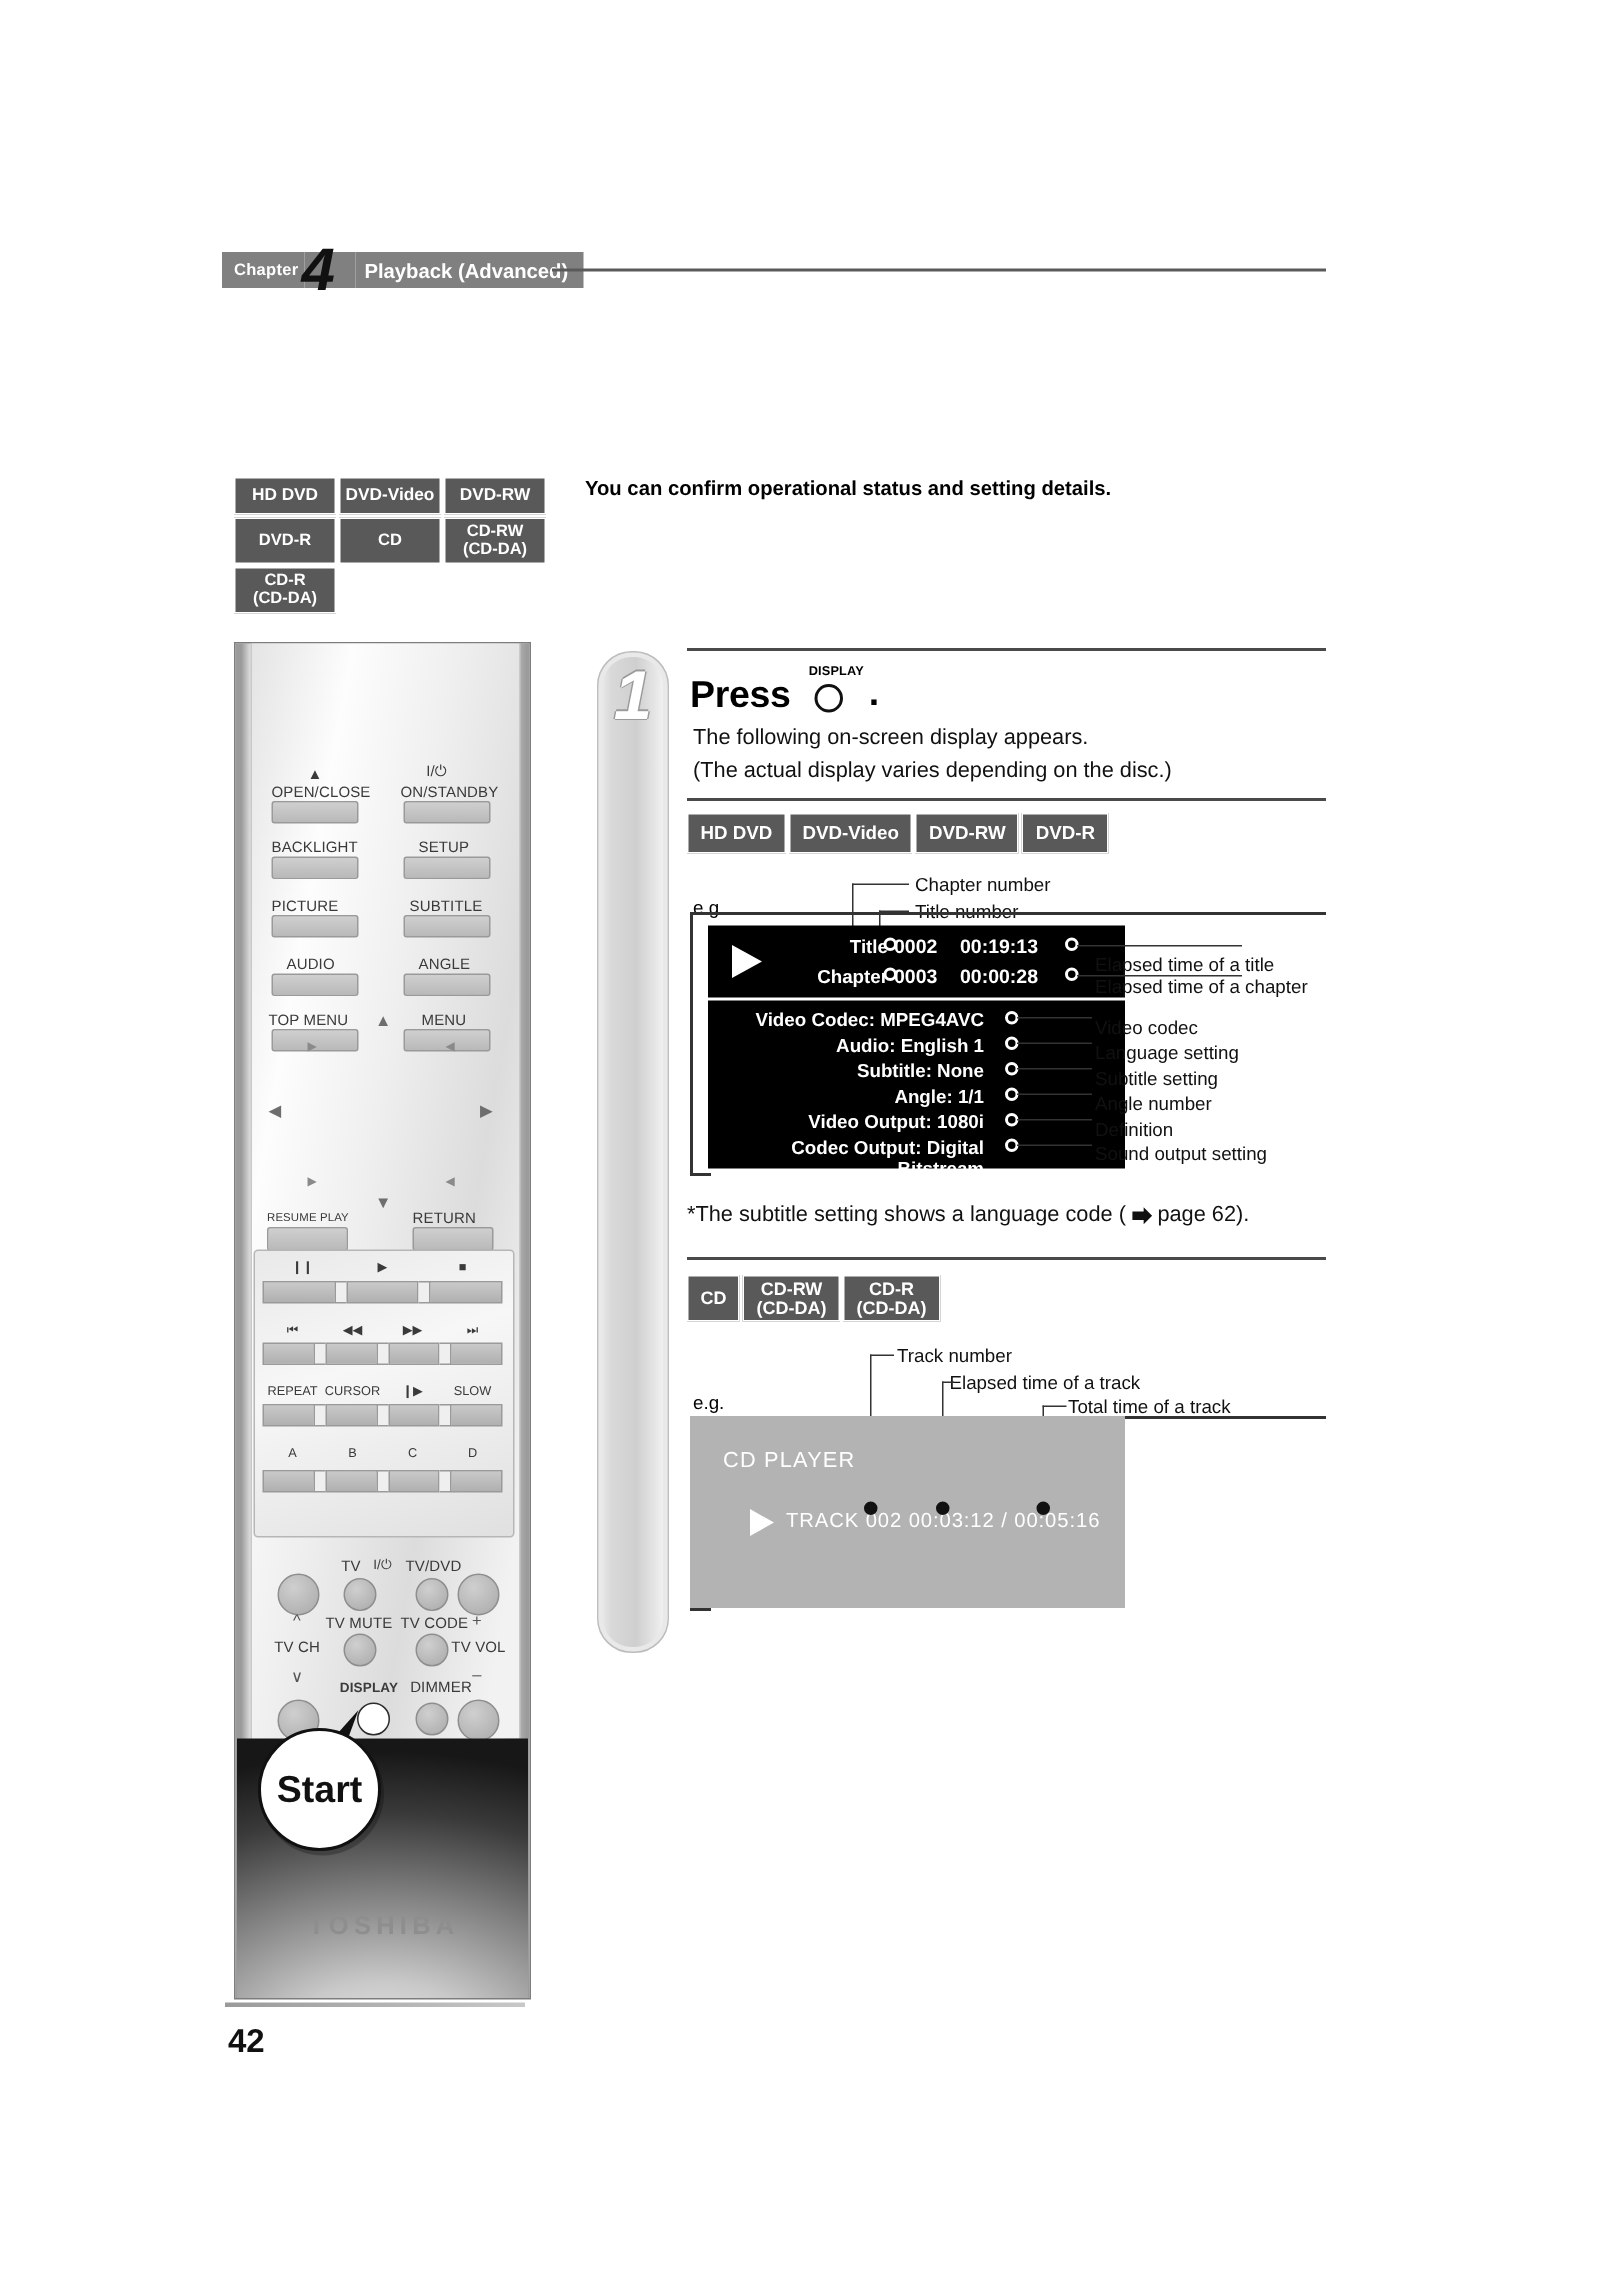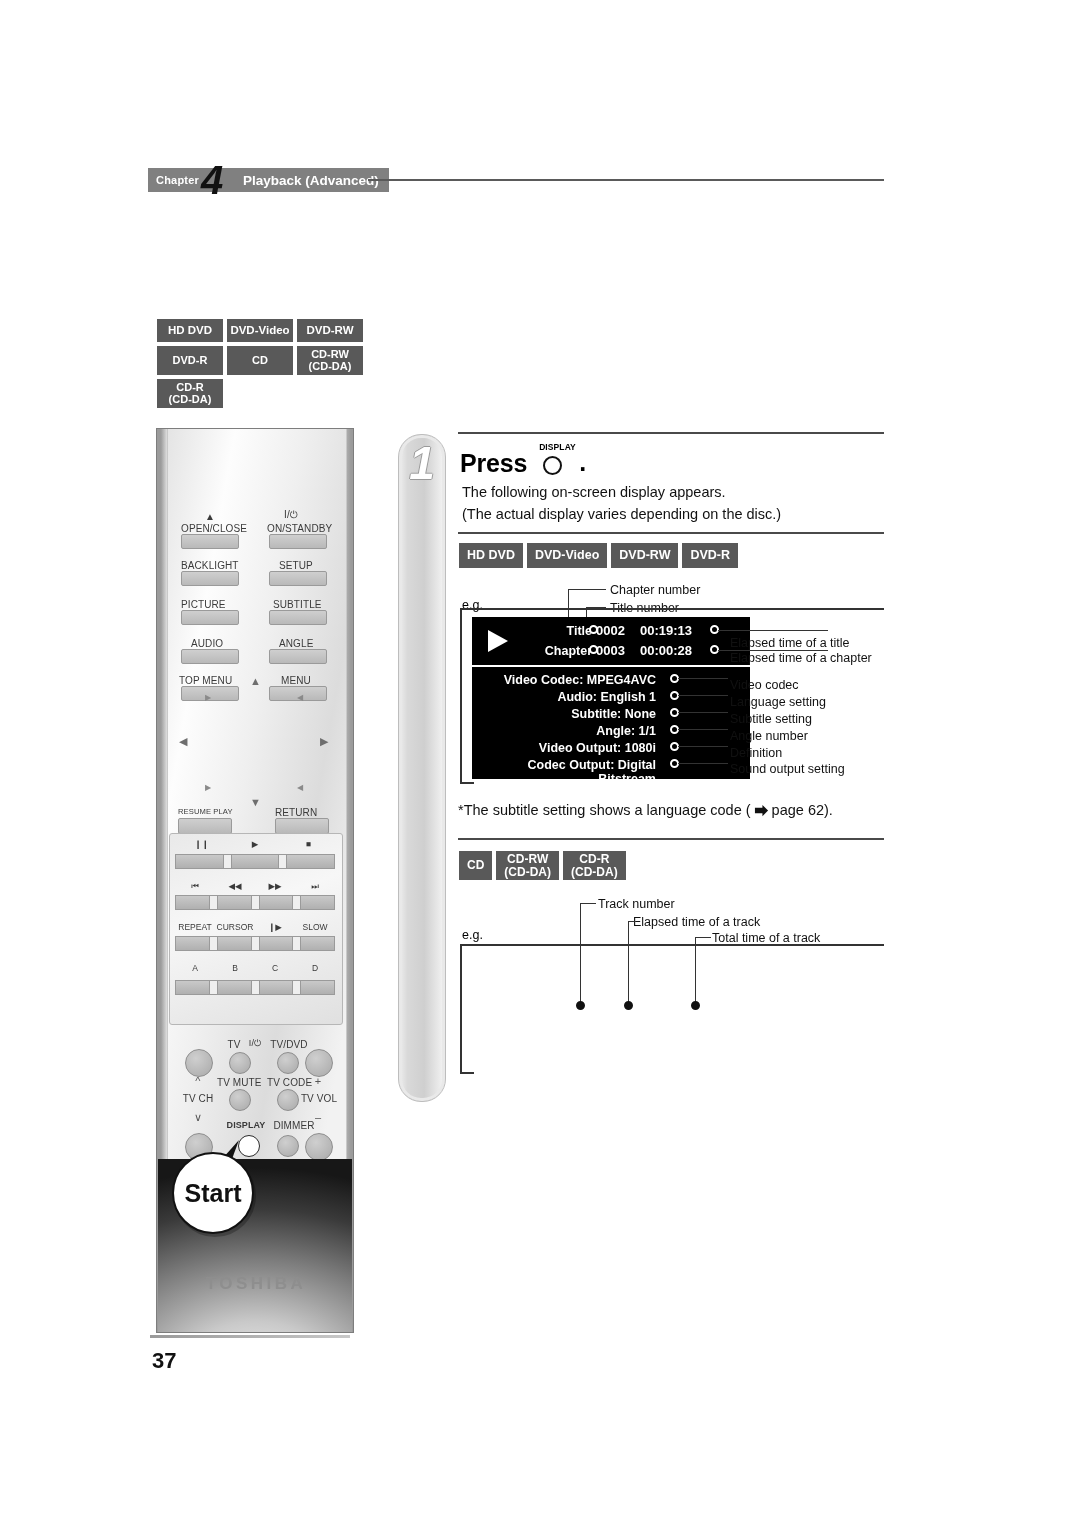--- a/index.html
+++ b/index.html
@@ -218,20 +218,21 @@
       </div>
     </div>
     <div class="row">
       <div class="badge w-cdr two">
         <span>CD-R</span>
         <span>(CD-DA)</span>
       </div>
     </div>
   </div>
 
+  <div id="intro-text">You can confirm operational status and setting details.</div>
 
   <div id="step-column"></div>
   <div id="step-number">1</div>
 
   <div id="rule-top"></div>
   <div id="press-line">
     <div id="press-word">Press</div>
     <div id="display-key">
       <div class="cap">DISPLAY</div>
       <div class="circ"></div>
@@ -350,20 +351,25 @@
 
   <div class="callout-label" style="left:712px;top:931px">Total time of a track</div>
   <div class="lead-h" style="left:695px;top:937px;width:16px"></div>
   <div class="lead-v" style="left:695px;top:937px;height:68px"></div>
 
   <div id="eg-2">e.g.</div>
   <div id="eg-bracket-2-top"></div>
   <div id="eg-bracket-2"></div>
   <div id="eg-bracket-2-bot"></div>
 
+  <div id="cd-screen">
+    <div id="cd-player-label">CD PLAYER</div>
+    <div id="cd-play"></div>
+    <div id="cd-track-line">TRACK  002  00:03:12 / 00:05:16</div>
+  </div>
   <div class="node-dark" style="left:576px;top:1001px;background:#111"></div>
   <div class="node-dark" style="left:624px;top:1001px;background:#111"></div>
   <div class="node-dark" style="left:691px;top:1001px;background:#111"></div>
 
   <div id="remote">
     <div id="remote-body"></div>
 
     <div class="rlab c" style="left:24px;top:82px;width:58px;font-size:10px">▲</div>
     <div class="rlab" style="left:24px;top:94px">OPEN/CLOSE</div>
     <div class="rbtn" style="left:24px;top:105px;width:56px;height:13px"></div>
@@ -502,15 +508,15 @@
   </div>
 
   <svg id="start-tail" width="1080" height="1528" style="position:absolute;left:0;top:0;pointer-events:none">
     <path d="M239 1140 L225 1178 L214 1168 Z" fill="#111"></path>
   </svg>
   <div id="start-bubble">
     <span id="start-text">Start</span>
   </div>
 
   <div id="bottom-rule"></div>
-  <div id="page-number">37</div>
+  <div id="page-number">42</div>
 
 </div>
 
 </body></html>

